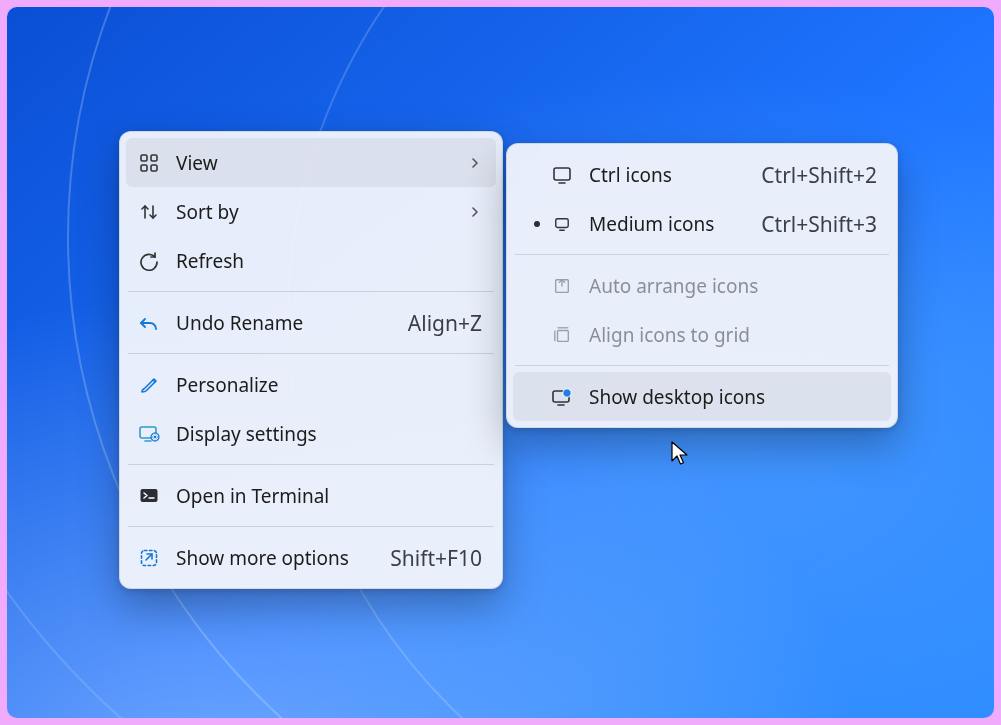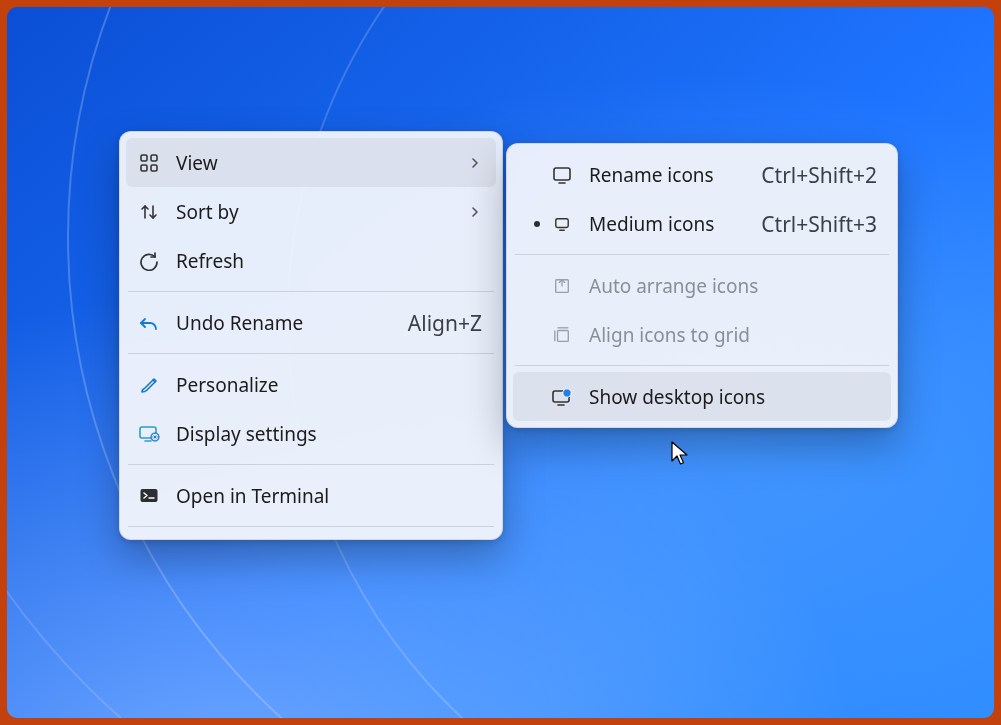--- a/index.html
+++ b/index.html
@@ -7,21 +7,21 @@
     margin: 0; padding: 0;
     width: 1001px; height: 725px;
     overflow: hidden;
     font-family: "Segoe UI", system-ui, -apple-system, sans-serif;
     font-size: 16px;
     color: #1c1c1c;
   }
   .frame {
     position: relative;
     width: 1001px; height: 725px;
-    background: #c2410c;
+    background: #f0abfc;
     padding-left: 24px;
   }
   .desktop {
     position: absolute;
     left: 7px; top: 7px;
     width: 987px; height: 711px;
     border-radius: 10px;
     background:
       radial-gradient(900px 600px at 70% 60%, rgba(120,190,255,0.35), transparent 60%),
       radial-gradient(1200px 900px at 20% 110%, rgba(255,255,255,0.35), transparent 55%),
@@ -206,33 +206,45 @@
             <polyline points="5,7 8,9.5 5,12" fill="none" stroke="#fff" stroke-width="1.5" stroke-linecap="round" stroke-linejoin="round"></polyline>
             <line x1="10" y1="12" x2="15" y2="12" stroke="#fff" stroke-width="1.5" stroke-linecap="round"></line>
           </svg>
         </span>
         <span class="label">Open in Terminal</span>
         <span class="spacer"></span>
       </div>
 
       <div class="sep"></div>
 
+      <div class="item">
+        <span class="ico">
+          <svg viewBox="0 0 20 20" width="20" height="20" fill="none" stroke="#1478d6" stroke-width="1.6" stroke-linecap="round" stroke-linejoin="round">
+            <rect x="2.5" y="2.5" width="15" height="15" rx="3" stroke-dasharray="2.5 2.5"></rect>
+            <polyline points="8,6 13,6 13,11"></polyline>
+              <line x1="13" y1="6" x2="7" y2="12"></line>
+          </svg>
+        </span>
+        <span class="label">Show more options</span>
+        <span class="spacer"></span>
+        <span class="accel">Shift+F10</span>
+      </div>
     </div>
 
     <div class="menu menu-sub">
 
       <div class="item">
         <span class="bullet-col"></span>
         <span class="ico">
           <svg viewBox="0 0 20 18" width="20" height="18" fill="none" stroke="#333" stroke-width="1.6">
             <rect x="2" y="2" width="16" height="12" rx="2"></rect>
               <line x1="7" y1="17" x2="13" y2="17" stroke-linecap="round"></line>
           </svg>
         </span>
-        <span class="label">Rename icons</span>
+        <span class="label">Ctrl icons</span>
         <span class="spacer"></span>
         <span class="accel">Ctrl+Shift+2</span>
       </div>
 
       <div class="item">
         <span class="bullet-col">
             <span class="bullet"></span>
           </span>
         <span class="ico">
           <svg viewBox="0 0 20 18" width="18" height="16" fill="none" stroke="#333" stroke-width="1.6">

